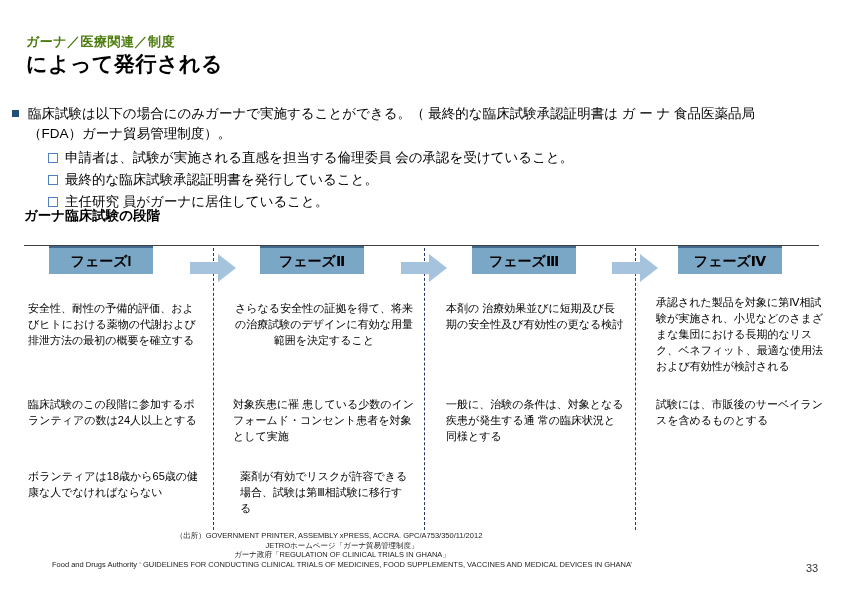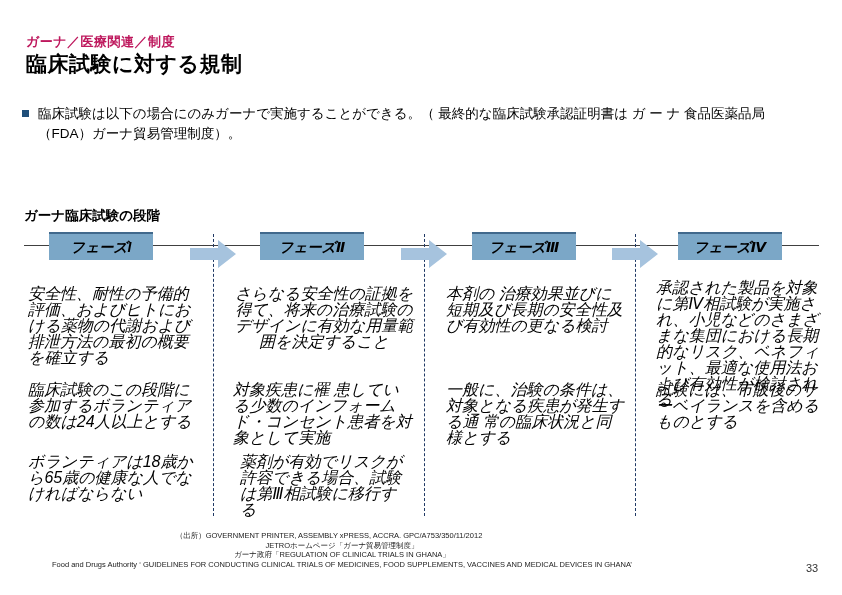--- a/index.html
+++ b/index.html
@@ -11,30 +11,30 @@
     position: relative;
     font-family: "Liberation Sans", "DejaVu Sans", sans-serif;
     color: #000000;
     overflow: hidden;
   }
 
   
   #breadcrumb {
     position: absolute; left: 26px; top: 33px;
     font-size: 13px; font-weight: bold; letter-spacing: 0.5px;
-    color: #be185d;
+    color: #4d7c0f;
   }
   #page-title {
     position: absolute; left: 26px; top: 50px;
     font-size: 21px; font-weight: bold; letter-spacing: 0.5px;
     color: #000000;
   }
 
   
-  #bullets { position: absolute; left: 22px; top: 104px; width: 805px; }
+  #bullets { position: absolute; left: 12px; top: 104px; width: 805px; }
   .lvl1 {
     position: relative; padding-left: 16px;
     font-size: 13.5px; line-height: 20px; color: #000;
   }
   .lvl1 .sq {
     position: absolute; left: 0; top: 6px;
     width: 7px; height: 7px; background: #1f4e79;
   }
   .lvl1 .t2 { display: block; }
   .sub-list { margin-top: 3px; padding-left: 36px; }
@@ -50,60 +50,74 @@
 
   
   #section-head {
     position: absolute; left: 24px; top: 207px; width: 795px;
     font-size: 13.5px; font-weight: bold;
     padding-bottom: 20px;
     border-bottom: 1.6px solid #404040;
   }
 
   
-  #diagram { position: absolute; left: 0; top: 232px; width: 842px; height: 285px; font-style: italic; }
+  #diagram { position: absolute; left: 0; top: 246px; width: 842px; height: 285px; }
   .divider {
     position: absolute; top: 2px; width: 0; height: 282px;
     border-left: 1.3px dashed #1f3864;
   }
   .col { position: absolute; top: 0; }
   .phase-box {
     height: 26px; line-height: 26px; text-align: center;
     background: #7ba7c7; border-top: 2px solid #41698c;
     font-size: 14px; font-weight: bold; color: #000;
   }
   .arrow {
     position: absolute; top: 8px; width: 46px; height: 28px;
     color: #a6c3de;
   }
   .arrow svg { display: block; }
   .cell {
-    position: absolute; font-size: 16px; line-height: 16px; color: #000;
+    position: absolute; font-size: 11px; line-height: 16px; color: #000;
   }
 
   
   #source { position: absolute; left: 26px; top: 531px; }
   .src-line { font-size: 7.5px; line-height: 9.6px; color: #1a1a1a; white-space: nowrap; text-align: center; }
   .src-ind { padding-left: 26px; }
   #page-num {
     position: absolute; left: 806px; top: 562px;
     font-size: 11px; color: #333;
   }
 </style>
 </head>
 <body>
 
 <div id="breadcrumb">ガーナ／医療関連／制度</div>
-<div id="page-title">臨床試験に対する規制</div>
+<div id="page-title">によって発行される</div>
 
 <div id="bullets">
   <div class="lvl1">
     <span class="sq"></span>
     <span class="t2">臨床試験は以下の場合にのみガーナで実施することができる。（ 最終的な臨床試験承認証明書は ガ ー ナ 食品医薬品局</span>
     <span class="t2">（FDA）ガーナ貿易管理制度）。</span>
+  </div>
+  <div class="sub-list">
+    <div class="lvl2">
+      <span class="box"></span>
+      <span>申請者は、試験が実施される直感を担当する倫理委員 会の承認を受けていること。</span>
+    </div>
+    <div class="lvl2">
+      <span class="box"></span>
+      <span>最終的な臨床試験承認証明書を発行していること。</span>
+    </div>
+    <div class="lvl2">
+      <span class="box"></span>
+      <span>主任研究 員がガーナに居住していること。</span>
+    </div>
   </div>
 </div>
 
 <div id="section-head">ガーナ臨床試験の段階</div>
 
 <div id="diagram">
 
   <div class="divider" style="left:213px;"></div>
   <div class="divider" style="left:424px;"></div>
   <div class="divider" style="left:635px;"></div>

